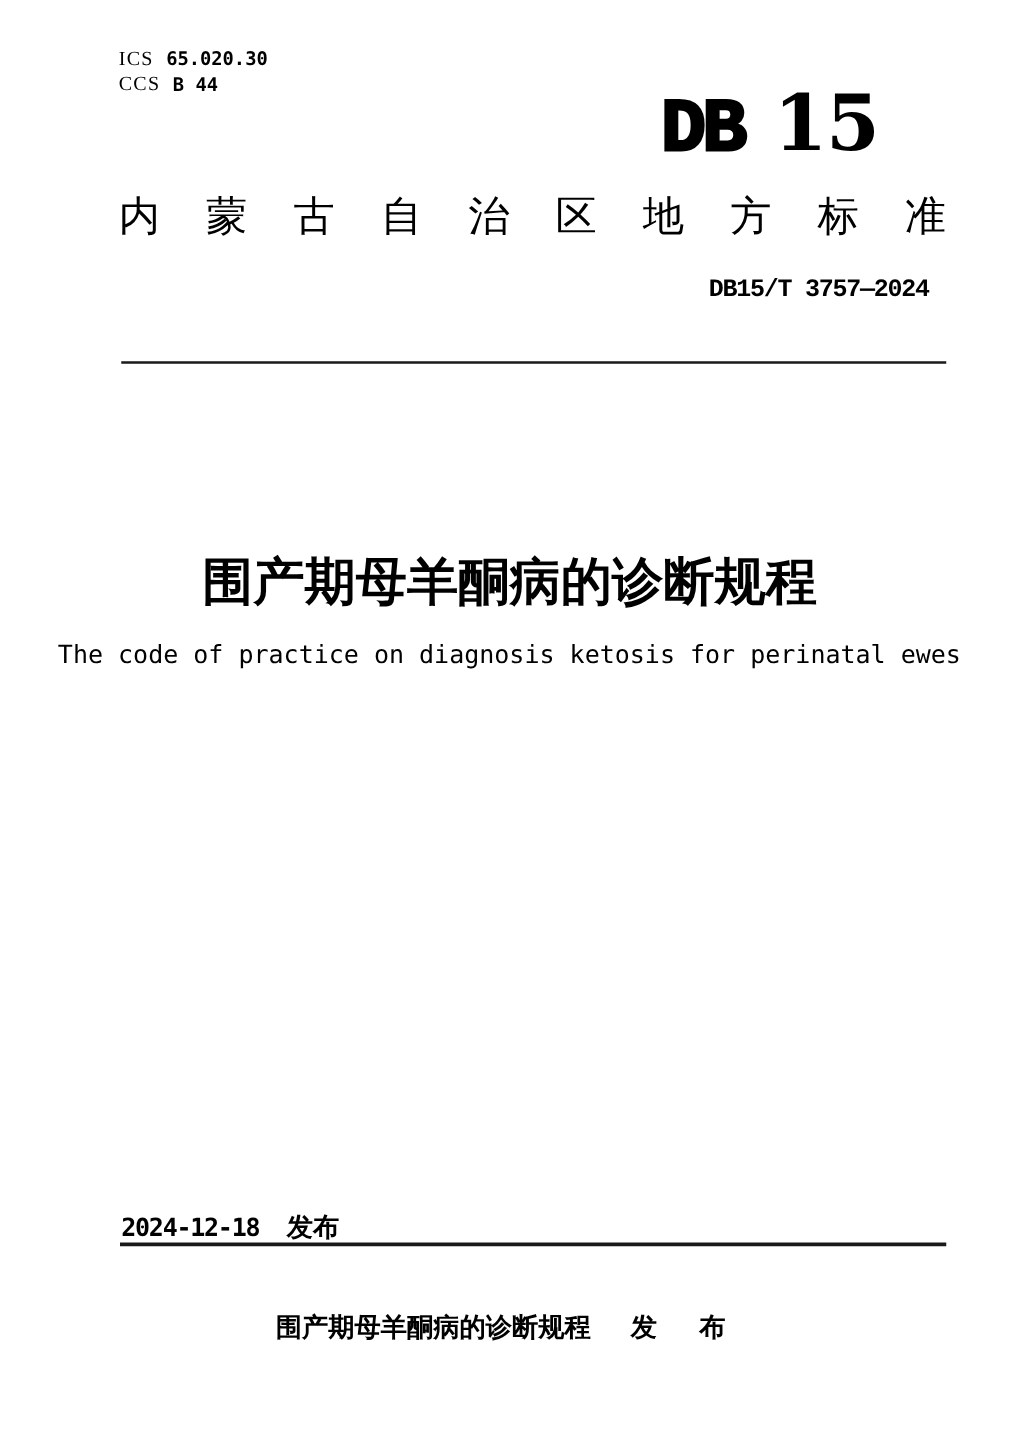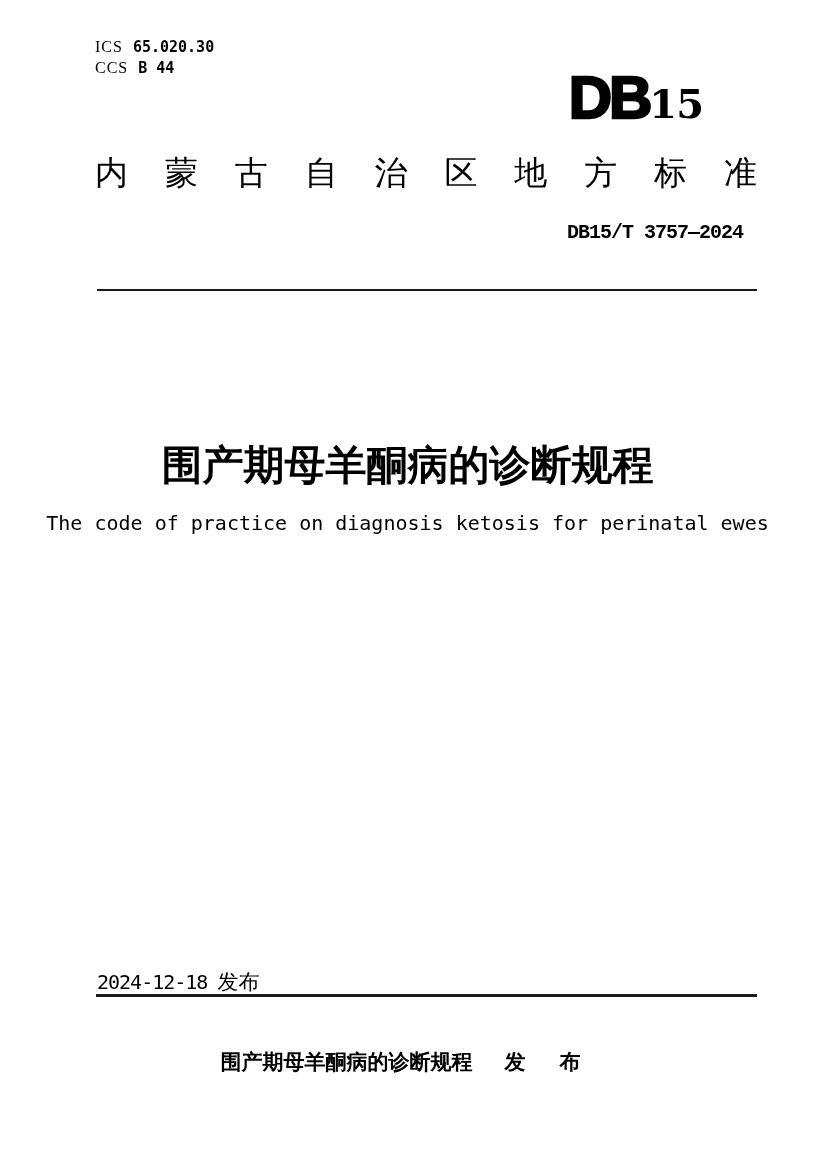--- a/index.html
+++ b/index.html
@@ -41,31 +41,32 @@
 
   
   .logo {
     position: absolute;
     top: 68px;
     right: 112px;
     line-height: 1;
     white-space: nowrap;
   }
   .logo-db {
-    font-family: Liberation Sans, sans-serif;
+    font-family: Liberation Mono, monospace;
     font-weight: bold;
     font-size: 60px;
     letter-spacing: -3px;
     -webkit-text-stroke: 2.5px #000;
   }
   .logo-num {
     font-family: "DejaVu Serif", serif;
     font-weight: bold;
-    font-size: 40px;
+    font-size: 62px;
     letter-spacing: -1px;
+    margin-left: 24px;
   }
 
   
   .standard-name {
     position: absolute;
     left: 95px;
     top: 155px;
     width: 662px;
     display: flex;
     justify-content: space-between;
@@ -135,27 +136,27 @@
     display: flex;
     justify-content: space-between;
     align-items: baseline;
     font-weight: bold;
     font-size: 21px;
     white-space: nowrap;
   }
   .date-num {
     font-family: "DejaVu Sans Mono", monospace;
     font-size: 20px;
-    font-weight: normal;
+    font-weight: bold;
     letter-spacing: -1px;
   }
   .date-label {
     font-size: 21px;
-    font-weight: normal;
-    margin-left: 10px;
+    font-weight: bold;
+    margin-left: 22px;
     text-align: center;
   }
 
   
   .publisher-row {
     position: absolute;
     top: 1048px;
     left: 0;
     width: 100%;
     display: flex;

